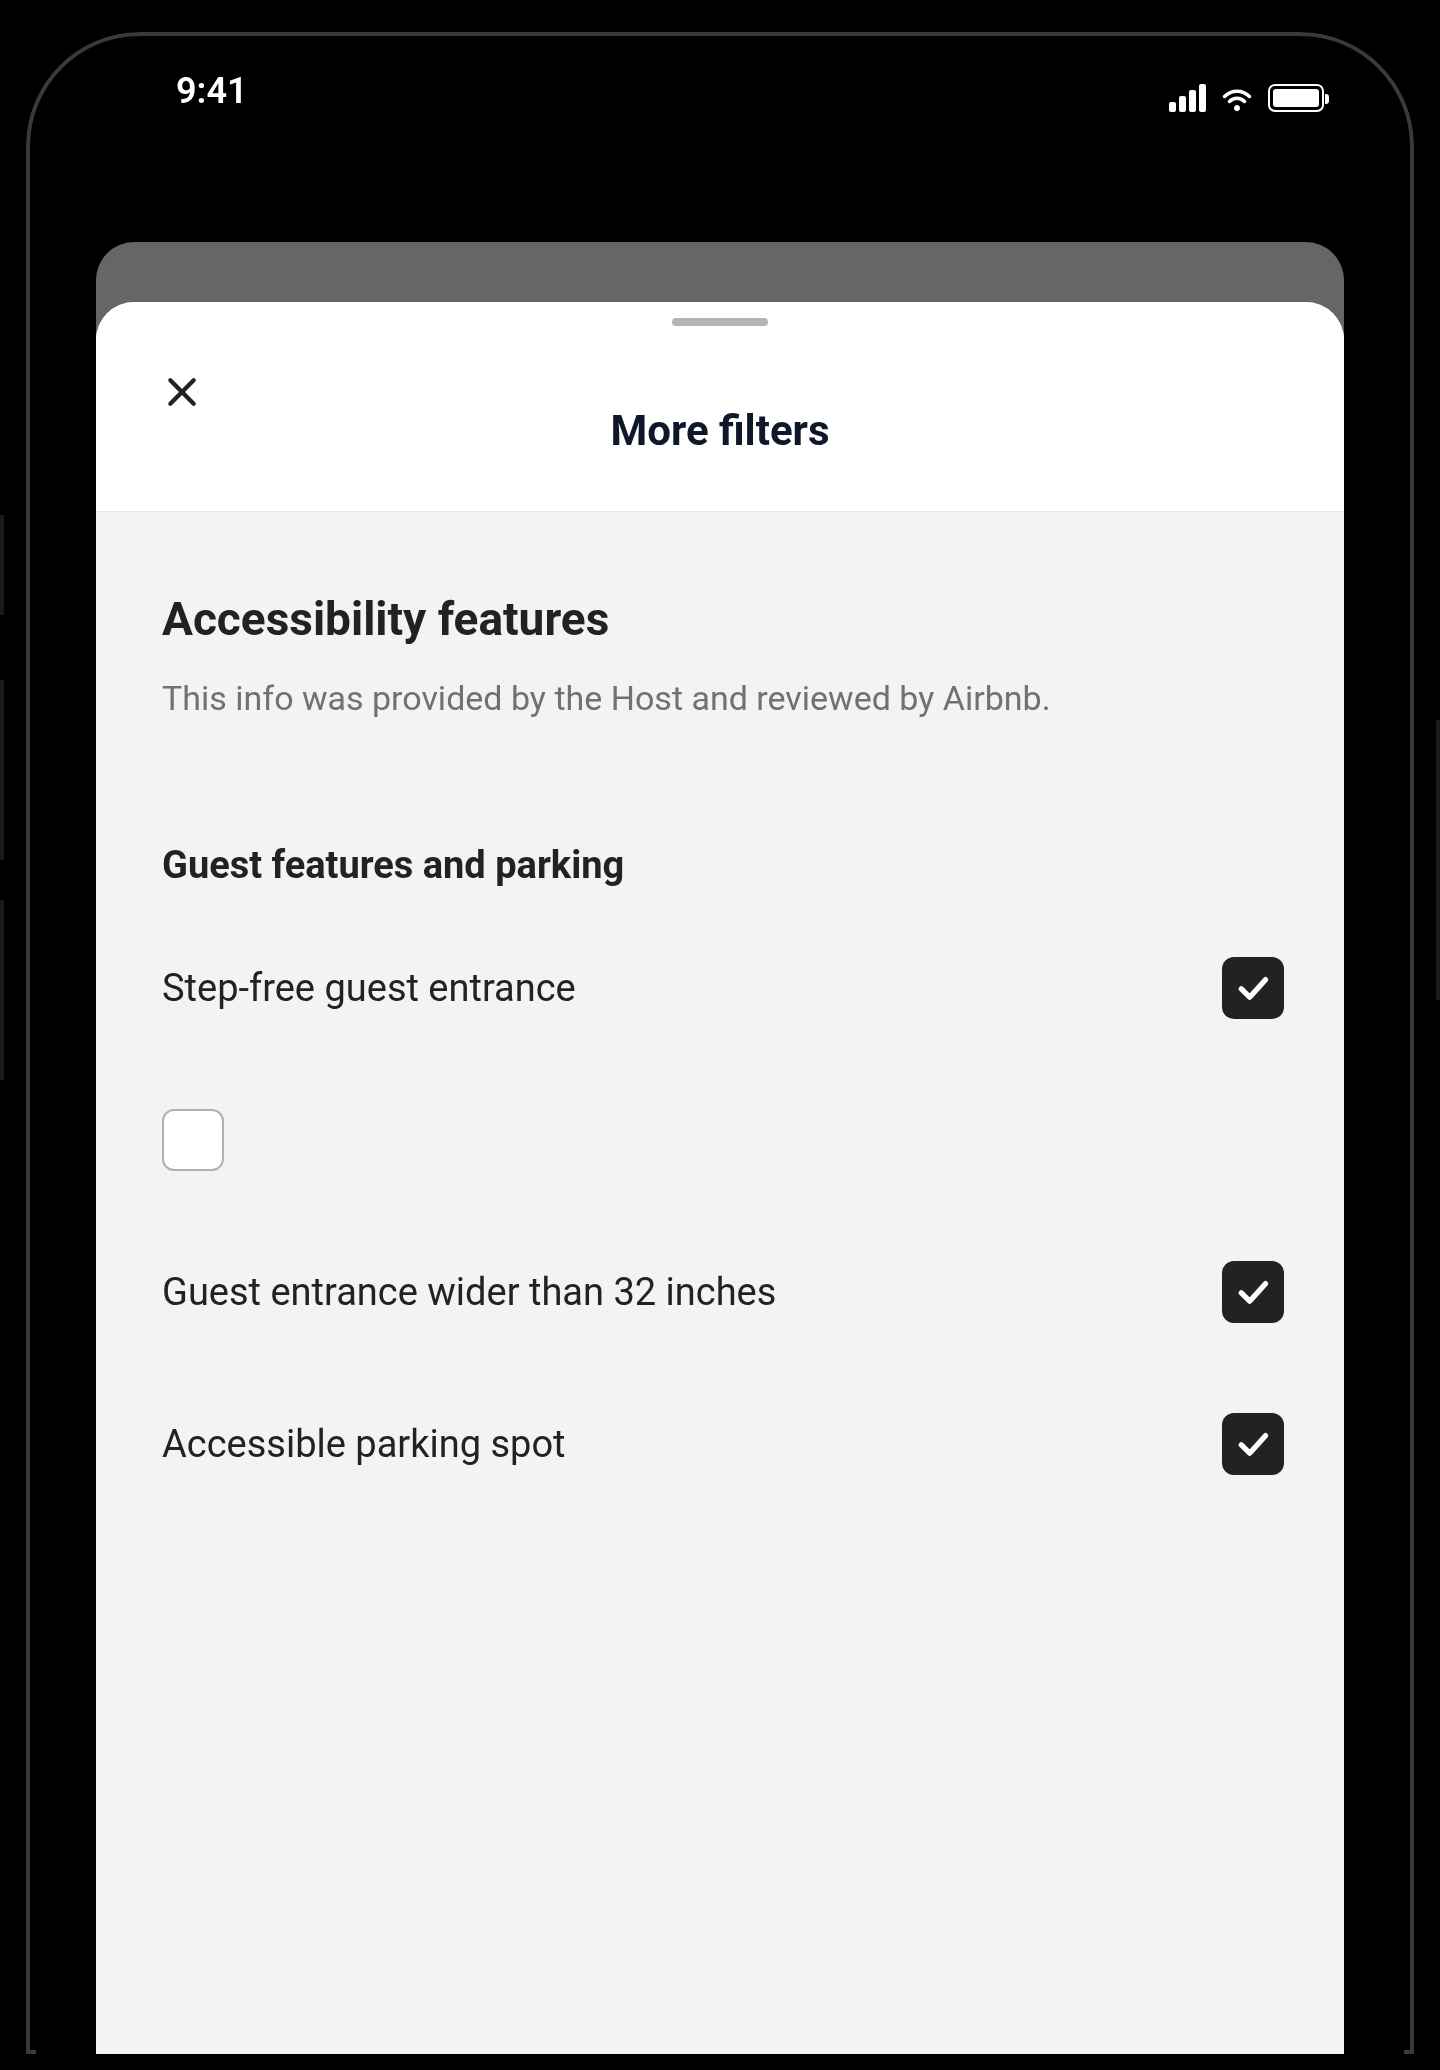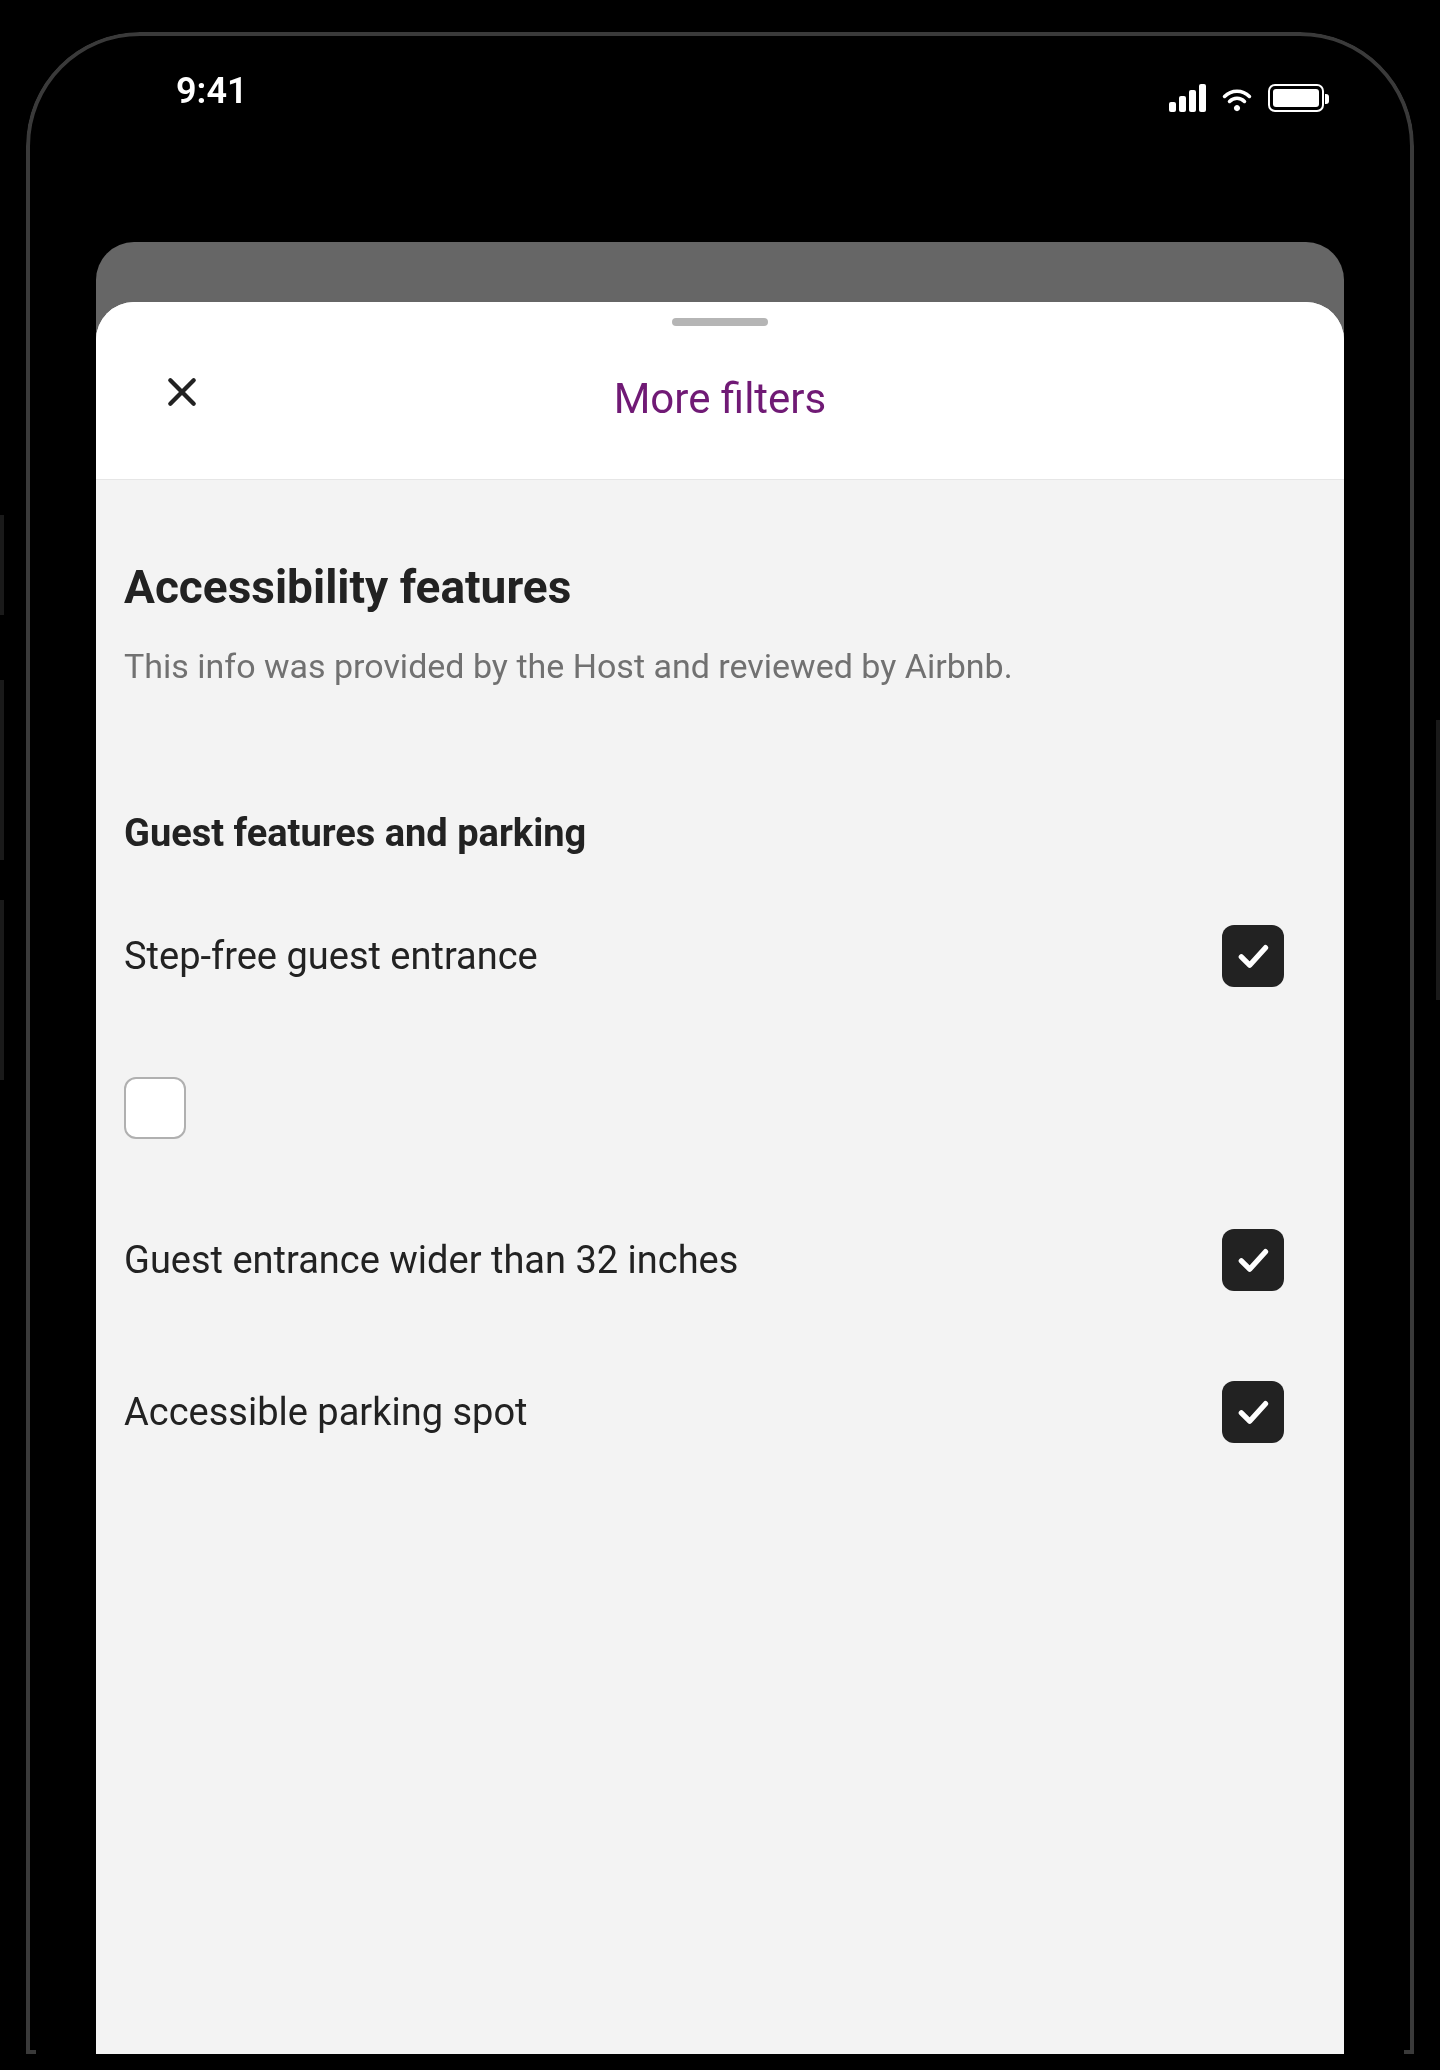--- a/index.html
+++ b/index.html
@@ -191,26 +191,27 @@
       left: 60px;
       top: -8px;
       width: 52px;
       height: 52px;
       display:flex;
       align-items:center;
       justify-content:center;
     }
     .modal-title {
       font-size: 42px;
-      font-weight: 400;
-      color: #701a75;
+      font-weight: 700;
+      color: #0f172a;
+      margin-top: 32px;
     }
 
     .content {
-      padding: 80px 60px 0 28px;
+      padding: 80px 60px 0 66px;
     }
     .section-title {
       font-size: 46px;
       font-weight: 700;
       color: #222;
       margin-bottom: 28px;
     }
     .section-subtitle {
       font-size: 34px;
       line-height: 1.45;

